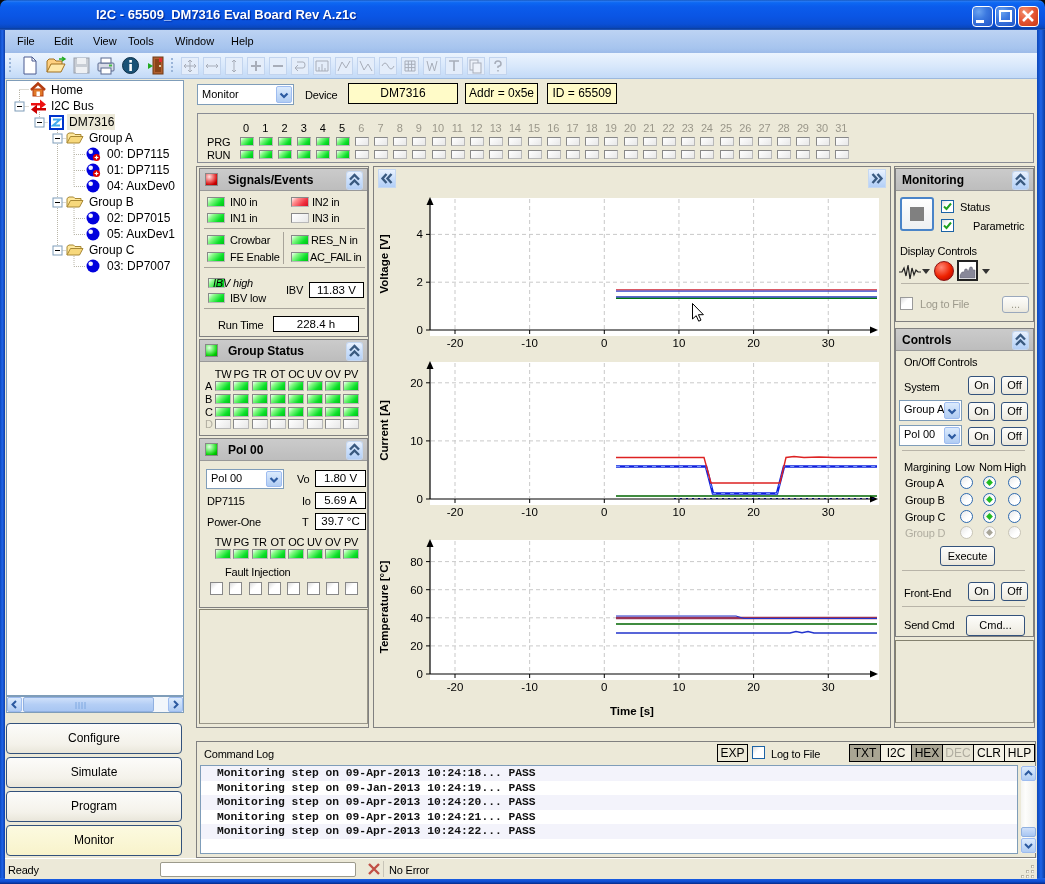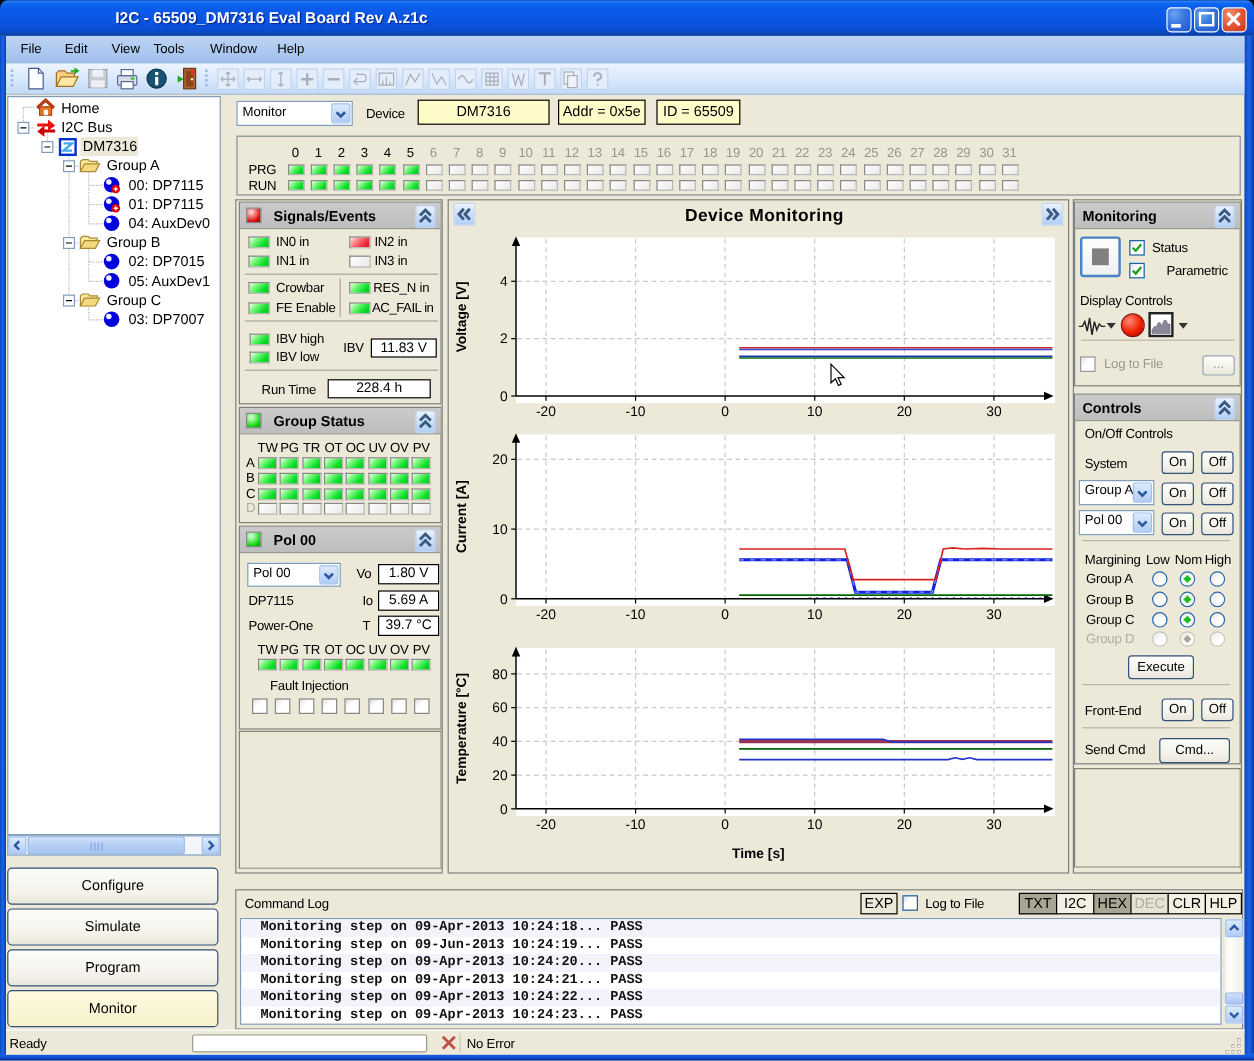--- a/index.html
+++ b/index.html
@@ -503,21 +503,21 @@
       <span class="lbl" style="left:30px; top:65px;">Crowbar</span>
     <div class="led" style="left:91px; top:66px;"></div>
       <span class="lbl" style="left:111px; top:65px;">RES_N in</span>
     <div class="led" style="left:7px; top:83px;"></div>
       <span class="lbl" style="left:30px; top:82px;">FE Enable</span>
     <div class="led" style="left:91px; top:83px;"></div>
       <span class="lbl" style="left:110px; top:82px; letter-spacing:-0.4px;">AC_FAIL in</span>
     <div class="vline" style="left:83px; top:63px; height:32px;"></div>
     <div class="hline" style="left:4px; top:98px; width:161px;"></div>
     <div class="led" style="left:8px; top:109px; width:17px;"></div>
-      <span class="lbl" style="left:30px; top:108px;">IBV high</span>
+      <span class="lbl" style="left:13px; top:108px;font-style:italic;">IBV high</span>
     <div class="led" style="left:8px; top:124px; width:17px;"></div>
       <span class="lbl" style="left:30px; top:123px;">IBV low</span>
     <span class="lbl" style="left:86px; top:115px;">IBV</span>
     <div class="field" style="left:109px; top:113px; width:55px; height:16px; line-height:14px;">11.83 V</div>
     <div class="hline" style="left:4px; top:139px; width:161px;"></div>
     <span class="lbl" style="left:18px; top:150px;">Run Time</span>
     <div class="field" style="left:73px; top:147px; width:86px; height:16px; line-height:14px;">228.4 h</div>
   </div>
 
   <div class="panel" style="left:2px; top:172px; width:169px; height:97px;">
@@ -635,21 +635,20 @@
   <div style="position:absolute; left:5px; top:3px; width:16px; height:17px; background:linear-gradient(180deg,#eaf2fe 0%,#cadffb 50%,#b3cff7 100%); box-shadow:0 0 0 1px #c5d8f2;">
     <svg width="16" height="17">
         <path d="M7.5 4 L3.5 8.5 L7.5 13 M12.5 4 L8.5 8.5 L12.5 13" fill="none" stroke="#3a5a80" stroke-width="2.4"></path>
       </svg>
   </div>
   <div style="position:absolute; left:495px; top:3px; width:16px; height:17px; background:linear-gradient(180deg,#eaf2fe 0%,#cadffb 50%,#b3cff7 100%); box-shadow:0 0 0 1px #c5d8f2;">
     <svg width="16" height="17">
         <path d="M3.5 4 L7.5 8.5 L3.5 13 M8.5 4 L12.5 8.5 L8.5 13" fill="none" stroke="#3a5a80" stroke-width="2.4"></path>
       </svg>
   </div>
-  <div style="position:absolute; left:5px; top:5px; width:516px; text-align:center; font-weight:bold; font-size:14.5px; letter-spacing:0.4px;">Device Monitoring</div>
   <svg id="charts" width="516" height="560" style="position:absolute; left:0; top:0;">
       <rect x="56" y="31" width="449" height="138" fill="#ffffff"></rect>
       <line x1="81" y1="32" x2="81" y2="162" stroke="#c9c9c9" stroke-dasharray="4,3"></line>
       <line x1="155.65" y1="32" x2="155.65" y2="162" stroke="#c9c9c9" stroke-dasharray="4,3"></line>
       <line x1="230.3" y1="32" x2="230.3" y2="162" stroke="#c9c9c9" stroke-dasharray="4,3"></line>
       <line x1="304.95000000000005" y1="32" x2="304.95000000000005" y2="162" stroke="#c9c9c9" stroke-dasharray="4,3"></line>
       <line x1="379.6" y1="32" x2="379.6" y2="162" stroke="#c9c9c9" stroke-dasharray="4,3"></line>
       <line x1="454.25" y1="32" x2="454.25" y2="162" stroke="#c9c9c9" stroke-dasharray="4,3"></line>
       <line x1="52" y1="163" x2="56" y2="163" stroke="#000"></line>
       <text x="49" y="167" font-size="11.5" text-anchor="end">0</text>
@@ -776,21 +775,21 @@
     <div style="position:absolute; left:4px; top:28px; width:34px; height:34px; border:2px solid #4a84c8; border-radius:3px; background:linear-gradient(180deg,#fefefe,#eef0f2);">
       <div style="position:absolute; left:8px; top:8px; width:14px; height:14px; background:#808080;"></div>
     </div>
     <div class="cbox" style="left:45px; top:31px;"><svg width="11" height="11">
           <path d="M2 5.5 L4.5 8 L9 2.5" fill="none" stroke="#21a121" stroke-width="2"></path>
         </svg></div>
     <span class="lbl" style="left:64px; top:32px;">Status</span>
     <div class="cbox" style="left:45px; top:50px;"><svg width="11" height="11">
           <path d="M2 5.5 L4.5 8 L9 2.5" fill="none" stroke="#21a121" stroke-width="2"></path>
         </svg></div>
-    <span class="lbl" style="left:76px; top:51px;">Parametric</span>
+    <span class="lbl" style="left:53px; top:51px;padding-left:24px;">Parametric</span>
     <span class="lbl" style="left:4px; top:76px;">Display Controls</span>
     <svg width="24" height="20" style="position:absolute; left:2px; top:93px;">
         <path d="M1 10 H4 L6 6 L8 14 L10 3 L12 17 L14 6 L16 13 L18 8 L20 10 H23" fill="none" stroke="#222" stroke-width="1.2"></path>
       </svg>
     <svg width="9" height="7" style="position:absolute; left:26px; top:100px;">
         <path d="M0 0 H8 L4 5 Z" fill="#333"></path>
       </svg>
     <div style="position:absolute; left:38px; top:92px; width:20px; height:20px; border-radius:50%; background:radial-gradient(circle at 35% 30%, #ff8877 0%, #ee2200 55%, #aa0000 100%); border:1px solid #881111;"></div>
     <div style="position:absolute; left:61px; top:91px; width:21px; height:21px; border:2px solid #222; background:#fff;">
       <svg width="17" height="17">
@@ -895,25 +894,24 @@
     </div>
     <div style="position:absolute; left:0; bottom:0; width:15px; height:15px; border:1px solid #9ebcf0; border-radius:2px; background:linear-gradient(180deg,#dcebfd,#b0ccf3);">
       <svg width="13" height="13">
           <path d="M3 5 L6.5 8.5 L10 5" fill="none" stroke="#2c5aa0" stroke-width="2"></path>
         </svg>
     </div>
     <div style="position:absolute; left:0; bottom:16px; width:15px; height:10px; border:1px solid #90b0e0; border-radius:2px; background:linear-gradient(180deg,#cfe0fa,#a8c6f2);"></div>
   </div>
   <div id="logarea">
     <div class="logrow alt">Monitoring step on 09-Apr-2013 10:24:18... PASS</div>
-    <div class="logrow">Monitoring step on 09-Jun-2013 10:24:19... PASS</div>
+    <div class="logrow">Monitoring step on 09-Jan-2013 10:24:19... PASS</div>
     <div class="logrow alt">Monitoring step on 09-Apr-2013 10:24:20... PASS</div>
     <div class="logrow">Monitoring step on 09-Apr-2013 10:24:21... PASS</div>
     <div class="logrow alt">Monitoring step on 09-Apr-2013 10:24:22... PASS</div>
-    <div class="logrow">Monitoring step on 09-Apr-2013 10:24:23... PASS</div>
   </div>
 </div>
 
 <div id="statusbar">
   <span class="lbl" style="left:3px; top:5px;">Ready</span>
   <div style="position:absolute; left:155px; top:3px; width:196px; height:15px; background:#fff; border:1px solid #9c9a8c; border-radius:2px;"></div>
   <svg width="14" height="14" style="position:absolute; left:362px; top:3px;">
     <path d="M2 2 L12 12 M12 2 L2 12" stroke="#c05046" stroke-width="2.4"></path>
   </svg>
   <div style="position:absolute; left:378px; top:2px; width:1px; height:16px; background:#c8c5b8;"></div>

